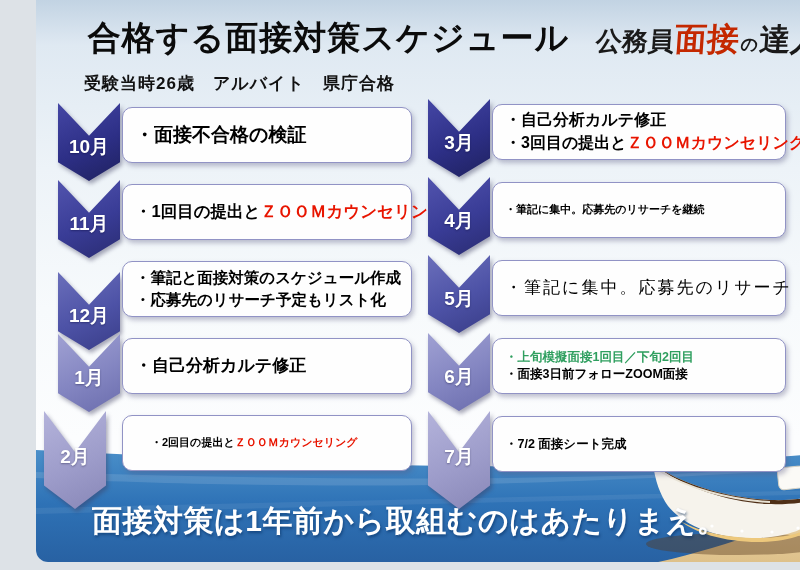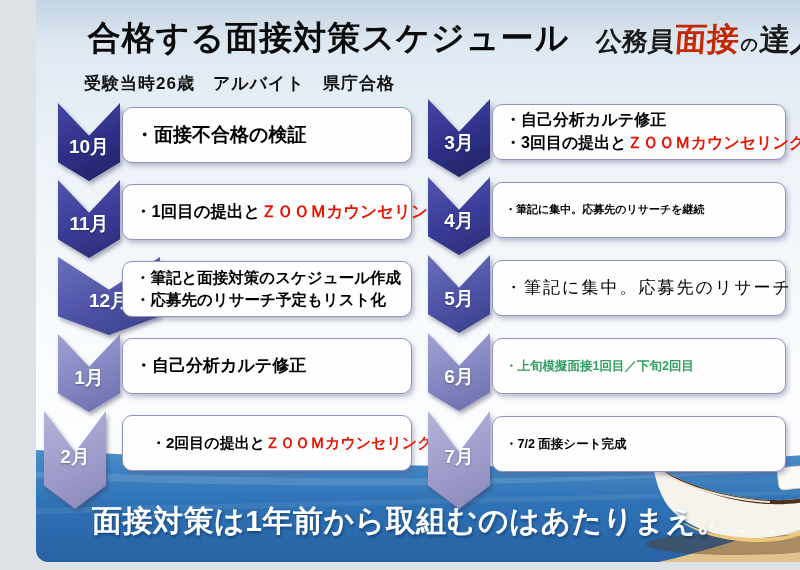--- a/index.html
+++ b/index.html
@@ -64,21 +64,21 @@
     border:1px solid #9193c5;border-radius:10px;
     box-shadow:2px 3px 5px rgba(90,90,130,.38);
     display:flex;flex-direction:column;justify-content:center;
     padding:2px 6px 2px 12px;box-sizing:border-box;
     color:#000;font-weight:700;line-height:1.42;white-space:nowrap;
   }
   #timeline-left .r0{font-size:19px;}
   #timeline-left .r1{font-size:16.5px;}
   #timeline-left .r2{font-size:15.5px;}
   #timeline-left .r3{font-size:17px;}
-  #timeline-left .r4{font-size:15px;padding-left:28px;}
+  #timeline-left .r4{font-size:11px;padding-left:28px;}
   #timeline-right .r0{font-size:16px;}
   #timeline-right .r1{font-size:11px;}
   #timeline-right .r2{font-size:17px;}
   #timeline-right .r3{font-size:12.5px;font-weight:600;line-height:1.35;}
   #timeline-right .r4{font-size:12.5px;font-weight:600;line-height:1.35;}
   .note-box.regular{font-weight:400;letter-spacing:2px;}
   .red{color:var(--red,#e81500);}
   .green{color:var(--green,#2f9f5f);}
   
   #sea-scene{position:absolute;left:0;top:438px;width:795px;height:132px;z-index:1;}
@@ -113,21 +113,21 @@
       <div class="note-box r0" style="left: 86px; top: 107px; width: 290px;">
         <div class="line"><span>・面接不合格の検証</span></div>
       </div>
       <div class="chev" style="left: 22px; top: 180px;">
         <div class="chev-shape" style="background: linear-gradient(155deg, rgb(82, 84, 174) 0%, rgb(57, 60, 150) 55%, rgb(42, 44, 114) 100%);"></div>
         <span class="month">11月</span>
       </div>
       <div class="note-box r1" style="left: 86px; top: 184px; width: 290px;">
         <div class="line"><span>・1回目の提出と</span><span class="red">ＺＯＯＭカウンセリング</span></div>
       </div>
-      <div class="chev" style="left: 22px; top: 257px; padding-left: 40px;">
+      <div class="chev" style="left: 22px; top: 272px;">
         <div class="chev-shape" style="background: linear-gradient(155deg, rgb(107, 111, 187) 0%, rgb(77, 82, 166) 55%, rgb(57, 61, 136) 100%);"></div>
         <span class="month">12月</span>
       </div>
       <div class="note-box r2" style="left: 86px; top: 261px; width: 290px;">
         <div class="line"><span>・筆記と面接対策のスケジュール作成</span></div>
         <div class="line"><span>・応募先のリサーチ予定もリスト化</span></div>
       </div>
       <div class="chev" style="left: 22px; top: 334px;">
         <div class="chev-shape" style="background: linear-gradient(155deg, rgb(160, 161, 211) 0%, rgb(131, 133, 193) 55%, rgb(107, 109, 173) 100%);"></div>
         <span class="month">1月</span>
@@ -165,20 +165,21 @@
       </div>
       <div class="note-box r2 regular" style="left: 456px; top: 260px; width: 294px;">
         <div class="line"><span>・筆記に集中。応募先のリサーチ</span></div>
       </div>
       <div class="chev" style="left: 392px; top: 333px;">
         <div class="chev-shape" style="background: linear-gradient(155deg, rgb(160, 161, 211) 0%, rgb(131, 133, 193) 55%, rgb(107, 109, 173) 100%);"></div>
         <span class="month">6月</span>
       </div>
       <div class="note-box r3" style="left: 456px; top: 338px; width: 294px;">
         <div class="line"><span class="green">・上旬模擬面接1回目／下旬2回目</span></div>
+        <div class="line"><span>・面接3日前フォローZOOM面接</span></div>
       </div>
       <div class="chev tail" style="left: 392px; top: 411px;">
         <div class="chev-shape" style="background: linear-gradient(155deg, rgb(180, 179, 219) 0%, rgb(157, 156, 202) 55%, rgb(136, 135, 183) 100%);"></div>
         <span class="month">7月</span>
       </div>
       <div class="note-box r4" style="left: 456px; top: 416px; width: 294px;">
         <div class="line"><span>・7/2 面接シート完成</span></div>
       </div>
     </div>
 

